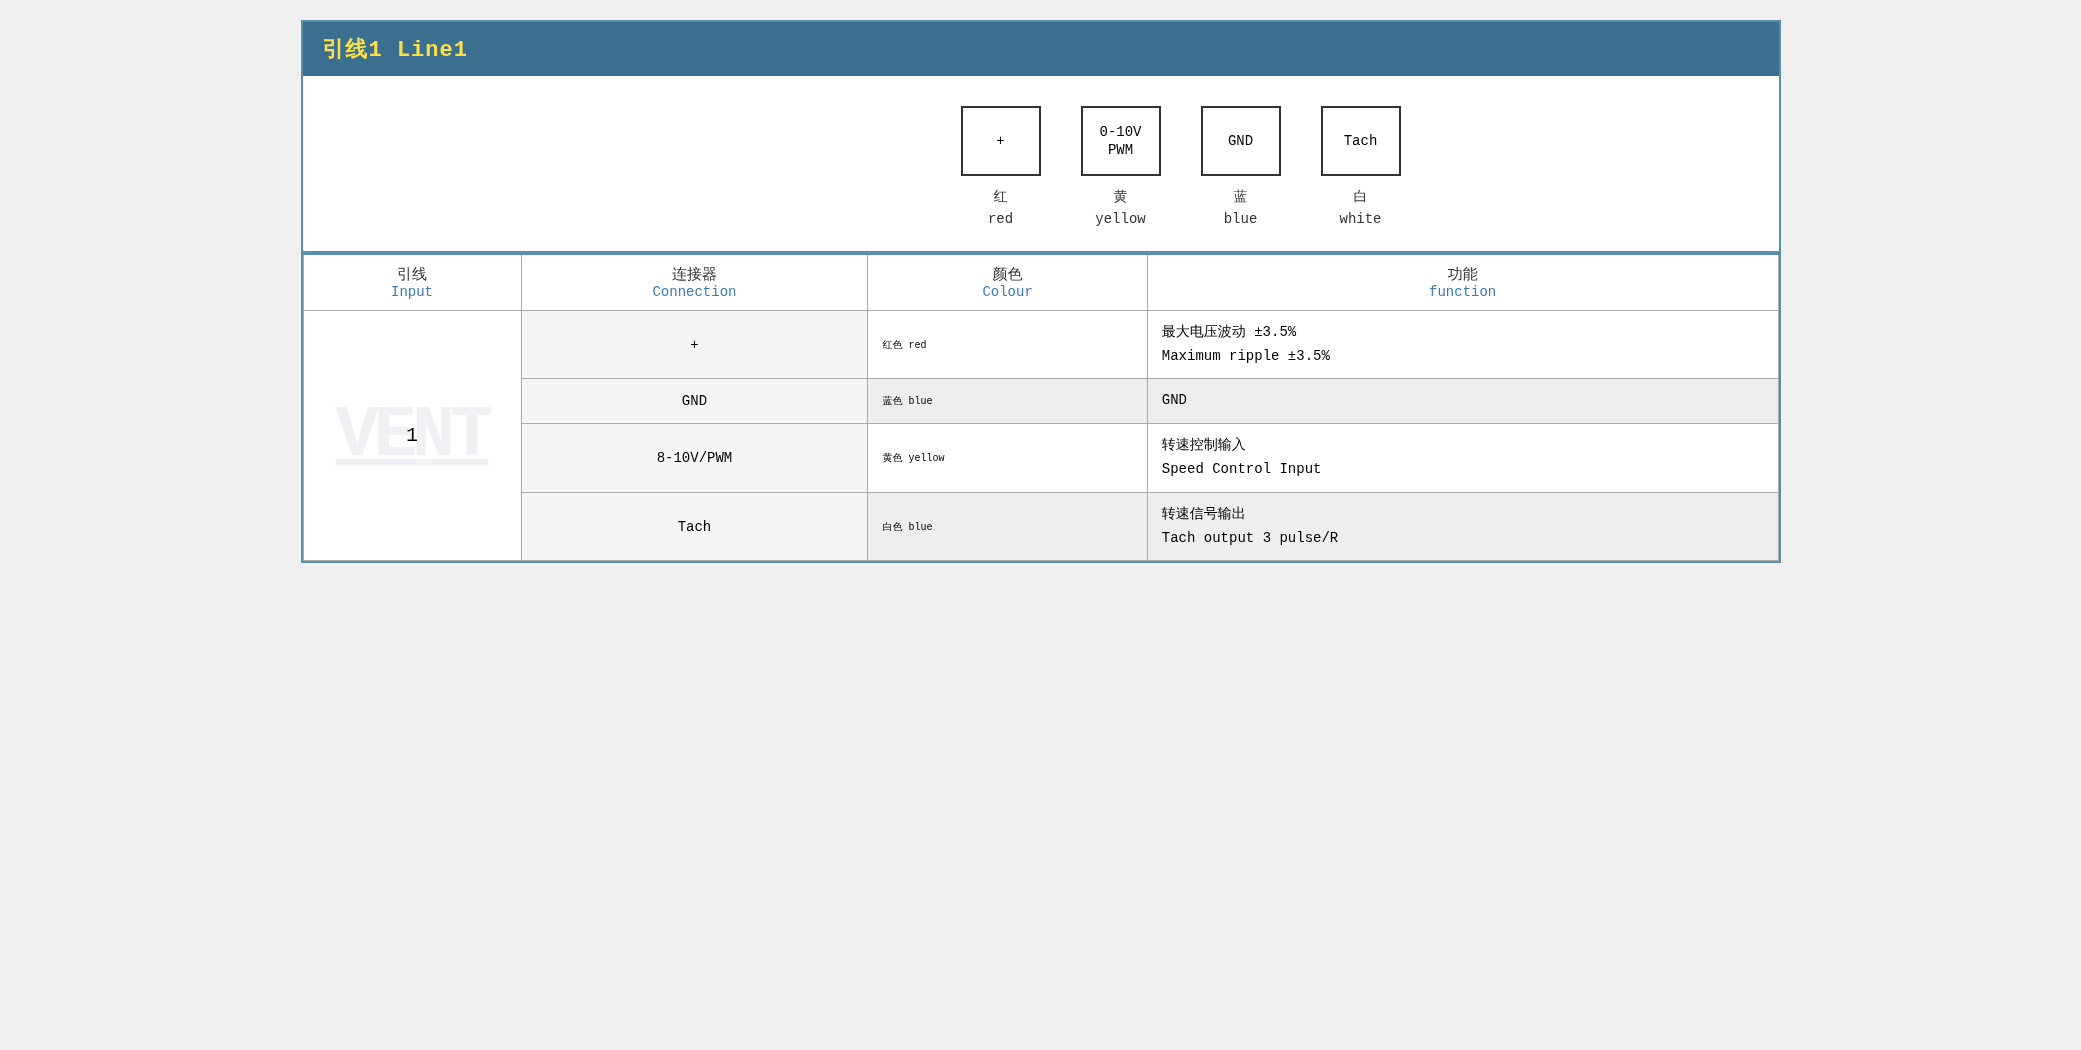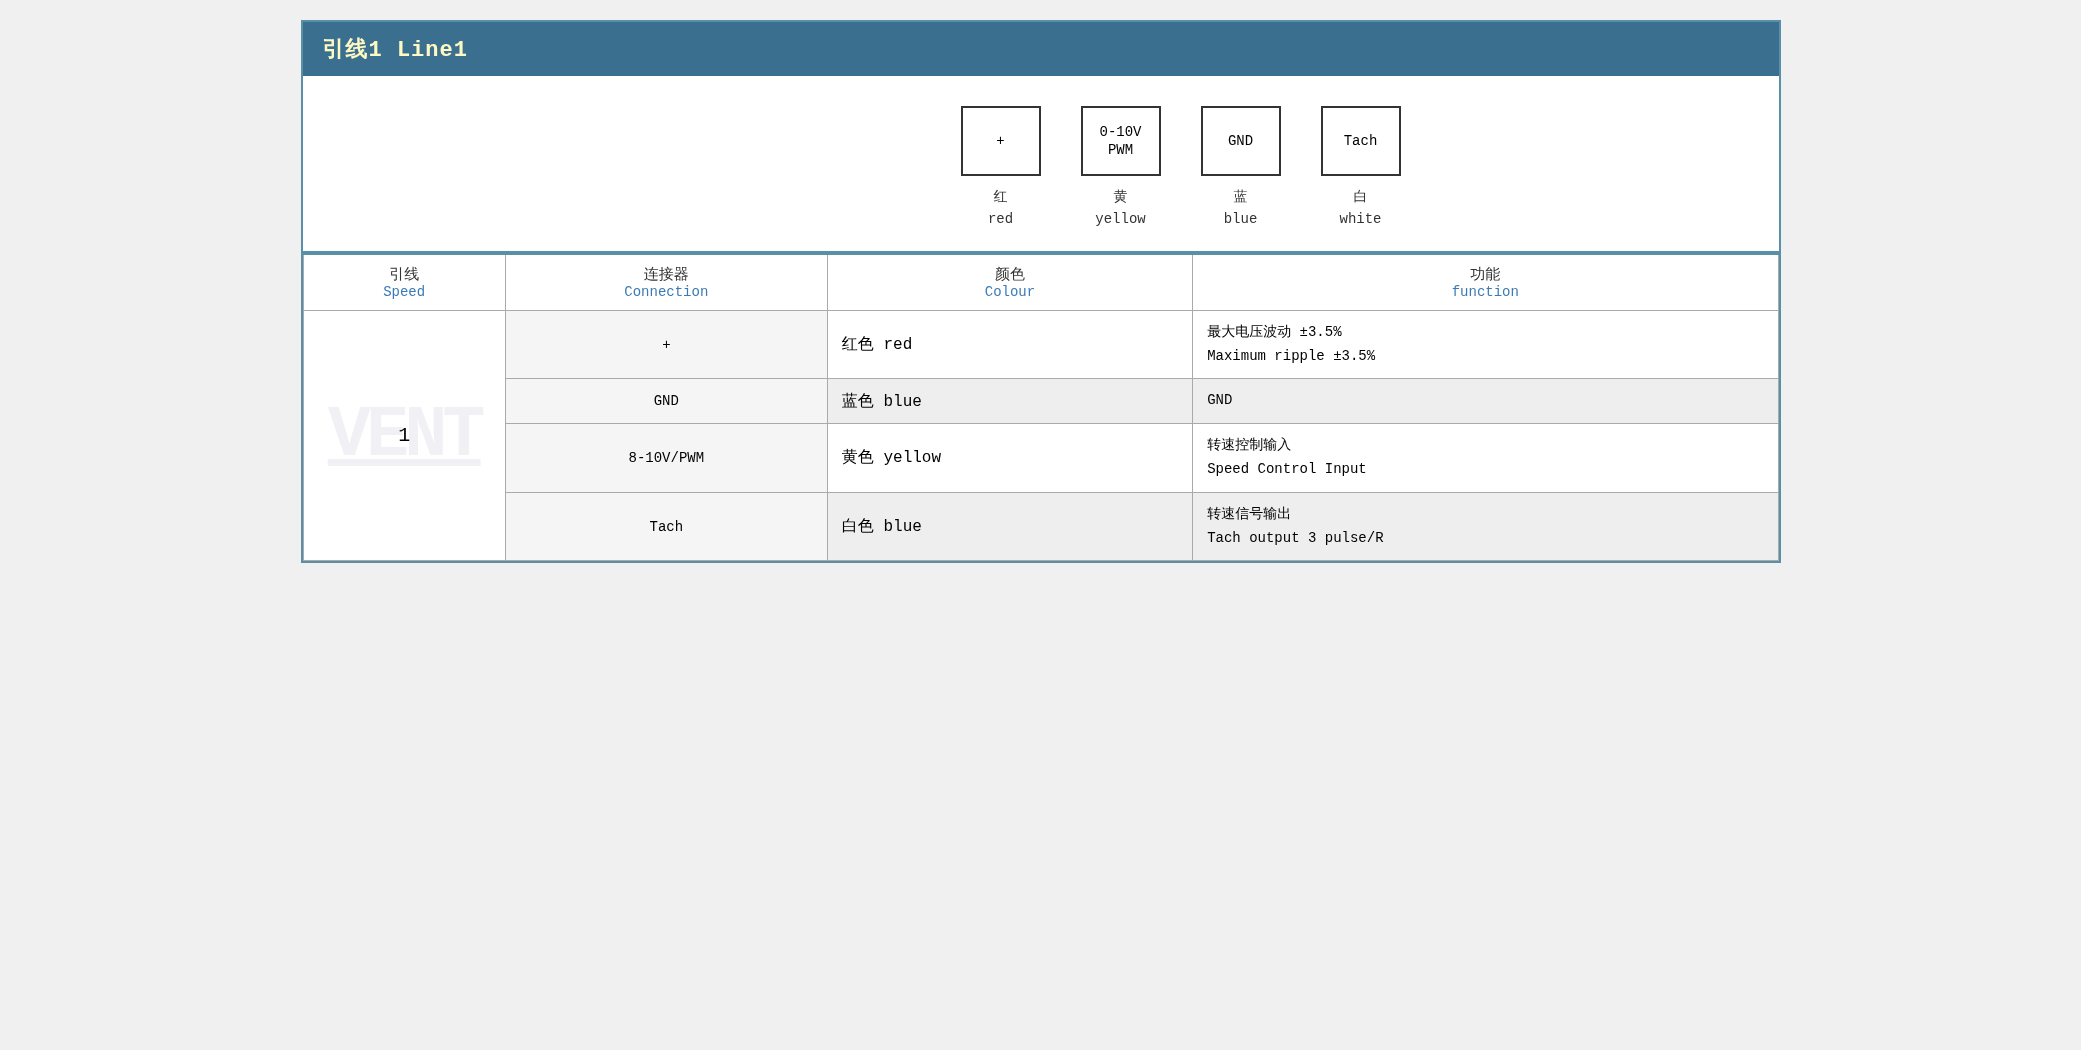--- a/index.html
+++ b/index.html
@@ -20,21 +20,21 @@
     }
 
     .outer-container {
       width: 1480px;
       border: 2px solid #5a8fa8;
       background: #fff;
     }
 
     .title-bar {
       background: #3a6f8f;
-      color: #fef9c3;
+      color: #fde047;
       font-size: 22px;
       font-weight: bold;
       padding: 12px 20px;
       letter-spacing: 1px;
     }
 
     .diagram-section {
       padding: 30px 20px 20px 20px;
       border-bottom: 2px solid #5a8fa8;
       display: flex;
@@ -138,21 +138,21 @@
       text-decoration: underline;
     }
 
     .connector-cell {
       text-align: center;
       font-size: 14px;
       background: #f5f5f5;
     }
 
     .colour-cell {
-      font-size: 16px;
+      font-size: 10px;
     }
 
     .function-cell {
       font-size: 14px;
       line-height: 1.7;
       margin-left: 38px;
     }
 
     .row-normal {
       background: #fff;
@@ -198,21 +198,21 @@
         </div>
       </div>
     </div>
   </div>
 
   <table class="main-table">
     <thead>
       <tr class="header-row">
         <th>
           <span class="zh">引线</span>
-          <span class="en">Speed</span>
+          <span class="en">Input</span>
         </th>
         <th>
           <span class="zh">连接器</span>
           <span class="en">Connection</span>
         </th>
         <th>
           <span class="zh">颜色</span>
           <span class="en">Colour</span>
         </th>
         <th>

